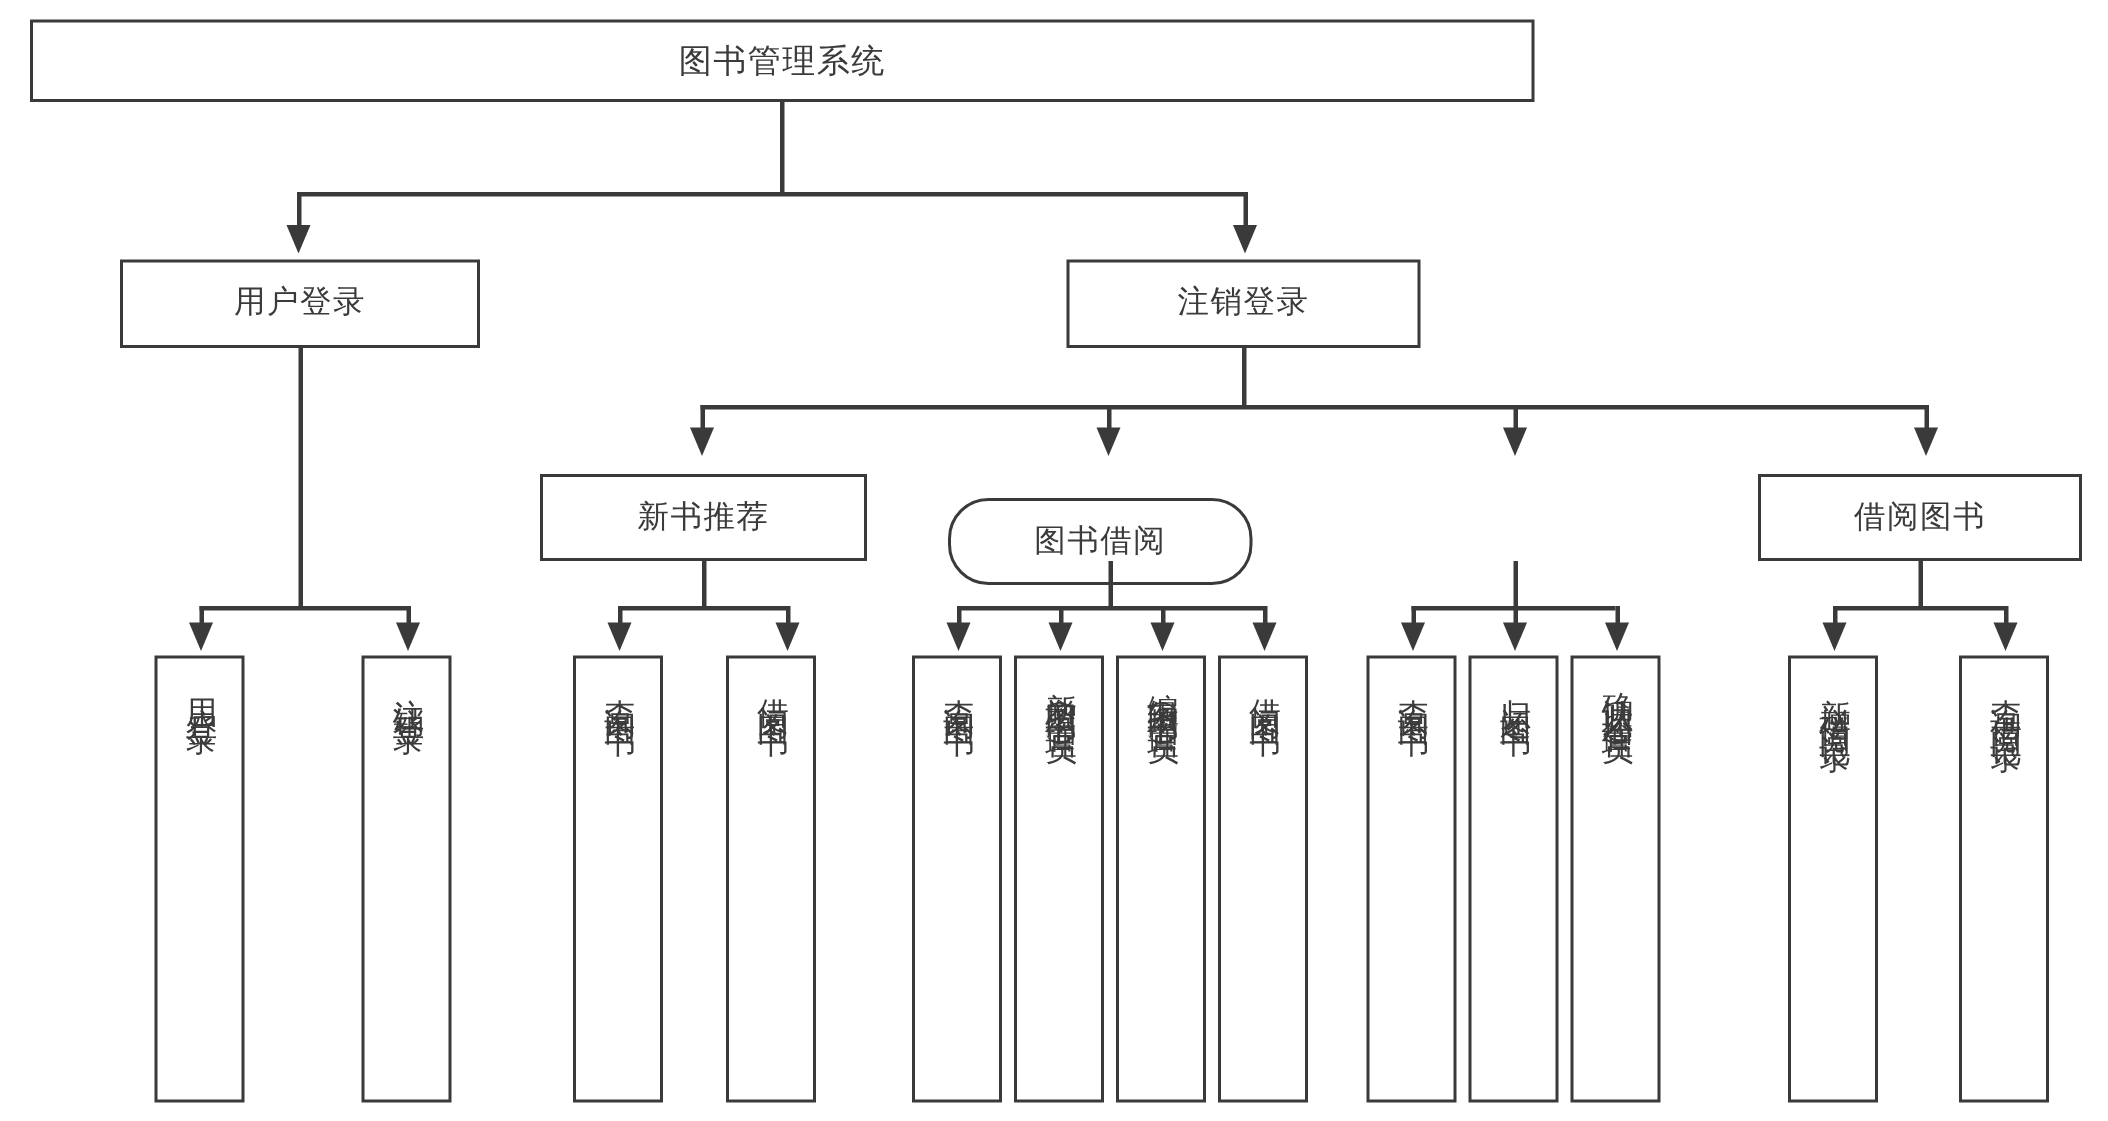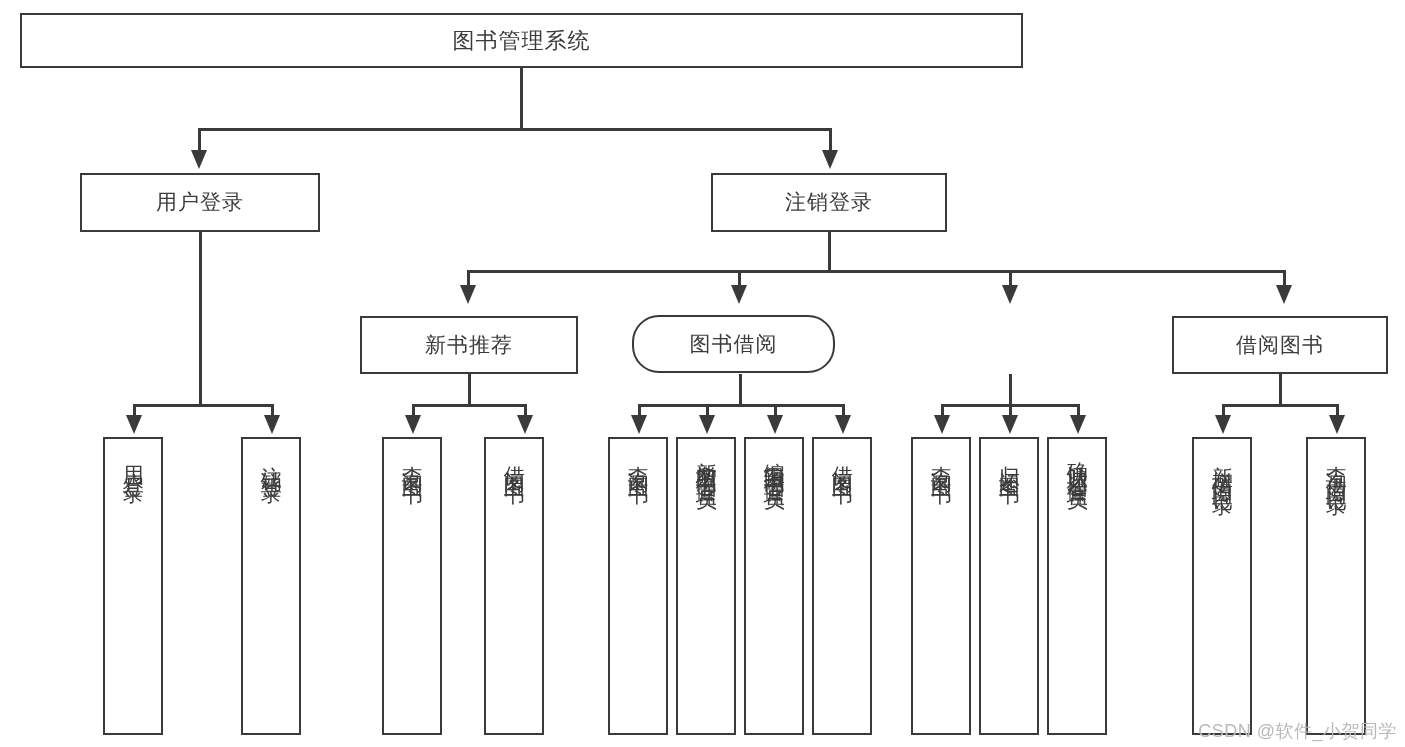--- a/index.html
+++ b/index.html
@@ -130,21 +130,21 @@
   <div class="vline" style="left:738px;top:270px;height:18px;"></div>
   <div class="arrow" style="left:731px;top:285px;"></div>
   <div class="vline" style="left:1009px;top:270px;height:18px;"></div>
   <div class="arrow" style="left:1002px;top:285px;"></div>
   <div class="vline" style="left:1283px;top:270px;height:18px;"></div>
   <div class="arrow" style="left:1276px;top:285px;"></div>
 
   <div class="node" style="left:360px;top:316px;width:218px;height:58px;">
     <span class="label">新书推荐</span>
   </div>
-  <div class="node" style="left:632px;top:315px;width:203px;height:58px;border-radius:27px;">
+  <div class="node" style="left:632px;top:332px;width:203px;height:58px;border-radius:27px;">
     <span class="label">图书借阅</span>
   </div>
   <div class="node" style="left:1172px;top:316px;width:216px;height:58px;">
     <span class="label">借阅图书</span>
   </div>
 
   <div class="vline" style="left:468px;top:374px;height:31px;"></div>
   <div class="hline" style="left:412px;top:404px;width:114px;"></div>
   <div class="vline" style="left:412px;top:404px;height:14px;"></div>
   <div class="arrow" style="left:405px;top:415px;"></div>
@@ -208,15 +208,14 @@
   <div class="vline" style="left:1336px;top:404px;height:14px;"></div>
   <div class="arrow" style="left:1329px;top:415px;"></div>
 
   <div class="node vert" style="left:1192px;top:437px;width:60px;height:298px;">
     <span class="label">新增借阅记录</span>
   </div>
   <div class="node vert" style="left:1306px;top:437px;width:60px;height:298px;">
     <span class="label">查询借阅记录</span>
   </div>
 
-  <div id="watermark">CSDN @软件_小贺同学</div>
 
 </div>
 
 </body></html>

